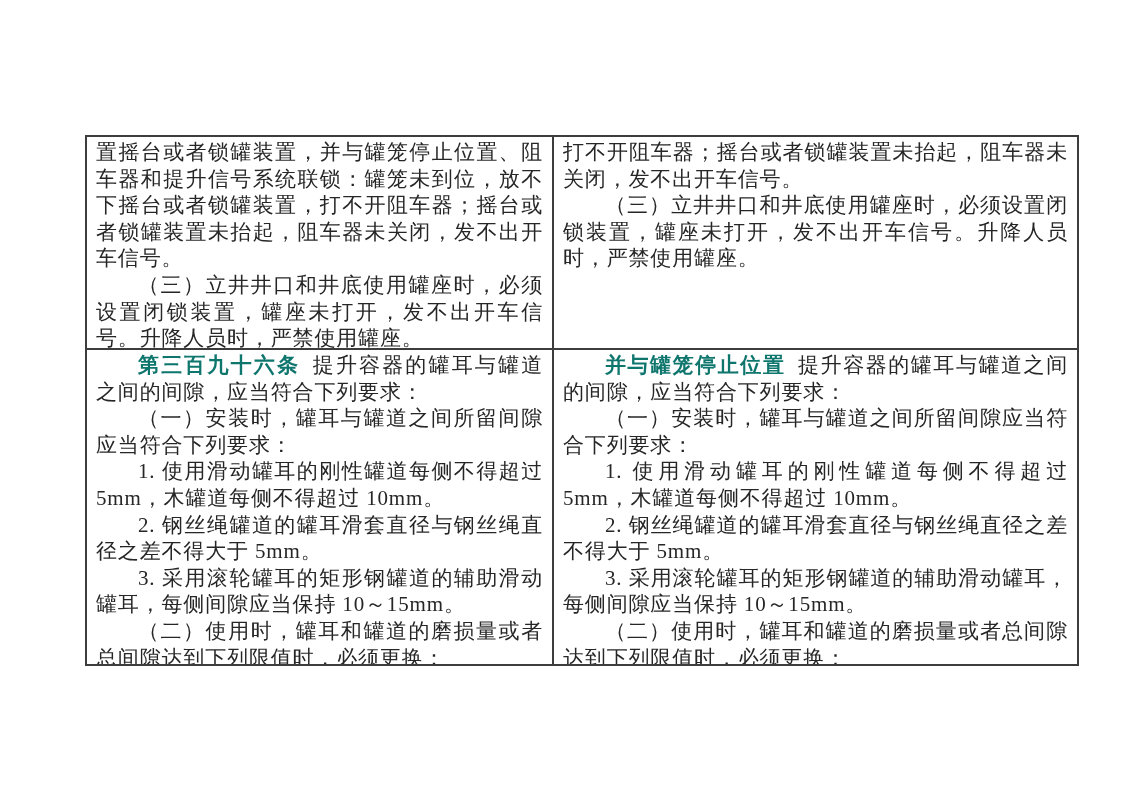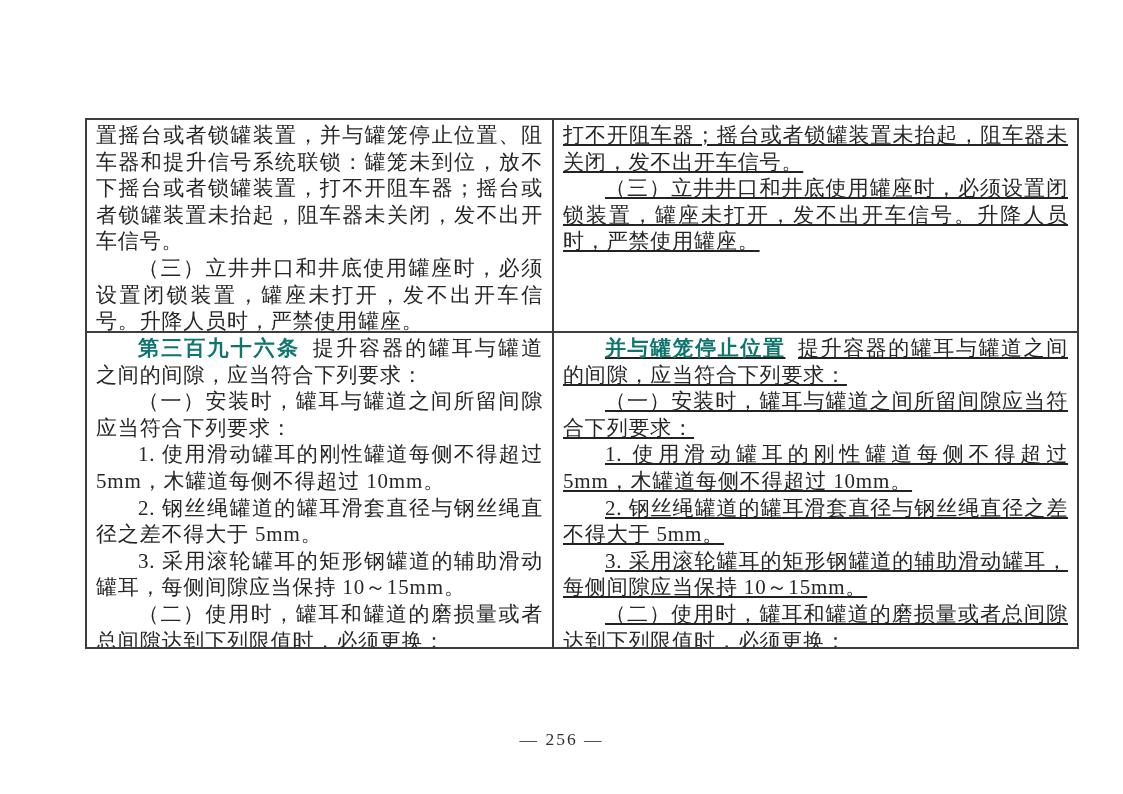--- a/index.html
+++ b/index.html
@@ -12,33 +12,33 @@
     width: 1123px;
     height: 794px;
     background: #ffffff;
     font-family: "Liberation Serif", "DejaVu Serif", serif;
     color: #222222;
     overflow: hidden;
   }
   table.comparison {
     position: absolute;
     left: 85px;
-    top: 118px;
+    top: 135px;
     width: 952px;
     border-collapse: collapse;
     table-layout: fixed;
     border-radius: 28px;
   }
   table.comparison td {
     border: 2px solid #3d3d3d;
     vertical-align: top;
     padding: 2px 9px 0 9px;
   }
   td.col-left  { width: 447px; }
-  td.col-right { width: 505px; text-decoration: underline; }
+  td.col-right { width: 505px; }
   .cellbox-r1 { height: 209px; overflow: hidden; }
   .cellbox-r2 { height: 312px; overflow: hidden; }
   .cellbox p {
     margin: 0;
     font-size: 21px;
     line-height: 26.6px;
     text-align: justify;
     letter-spacing: 0.04em;
     color: #262626;
   }
@@ -98,15 +98,14 @@
           <p class="indent">1. 使用滑动罐耳的刚性罐道每侧不得超过 5mm，木罐道每侧不得超过 10mm。</p>
           <p class="indent">2. 钢丝绳罐道的罐耳滑套直径与钢丝绳直径之差不得大于 5mm。</p>
           <p class="indent">3. 采用滚轮罐耳的矩形钢罐道的辅助滑动罐耳，每侧间隙应当保持 10～15mm。</p>
           <p class="indent">（二）使用时，罐耳和罐道的磨损量或者总间隙达到下列限值时，必须更换：</p>
         </div>
       </td>
     </tr>
   </tbody>
     </table>
 
-  <div class="footer">— 256 —</div>
 
 </div>
 
 </body></html>

